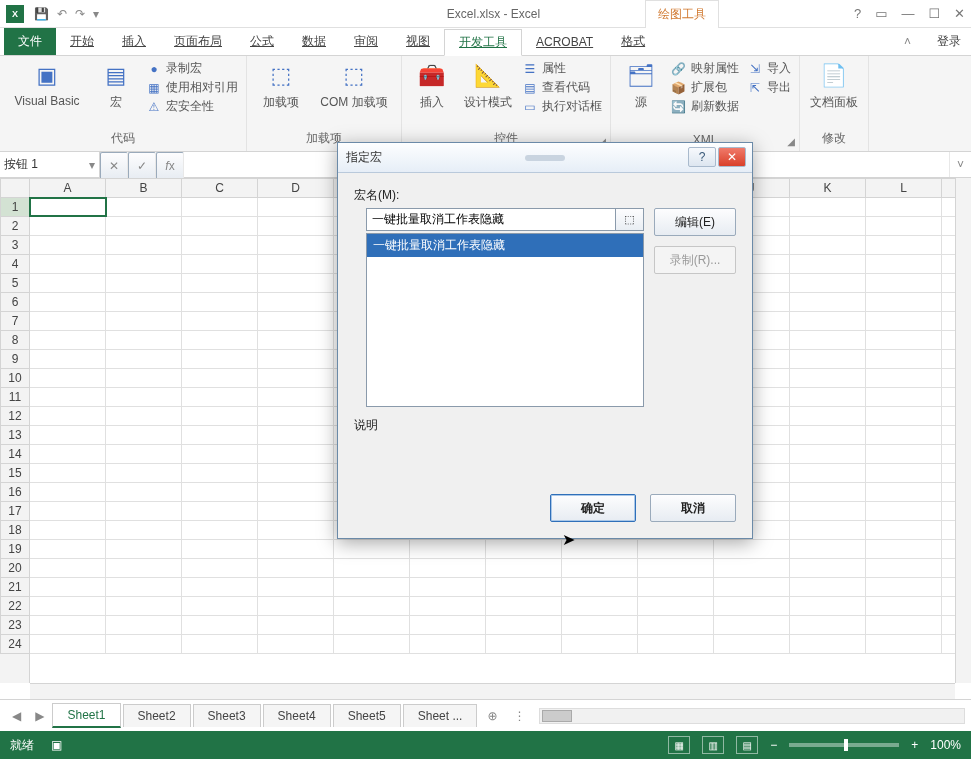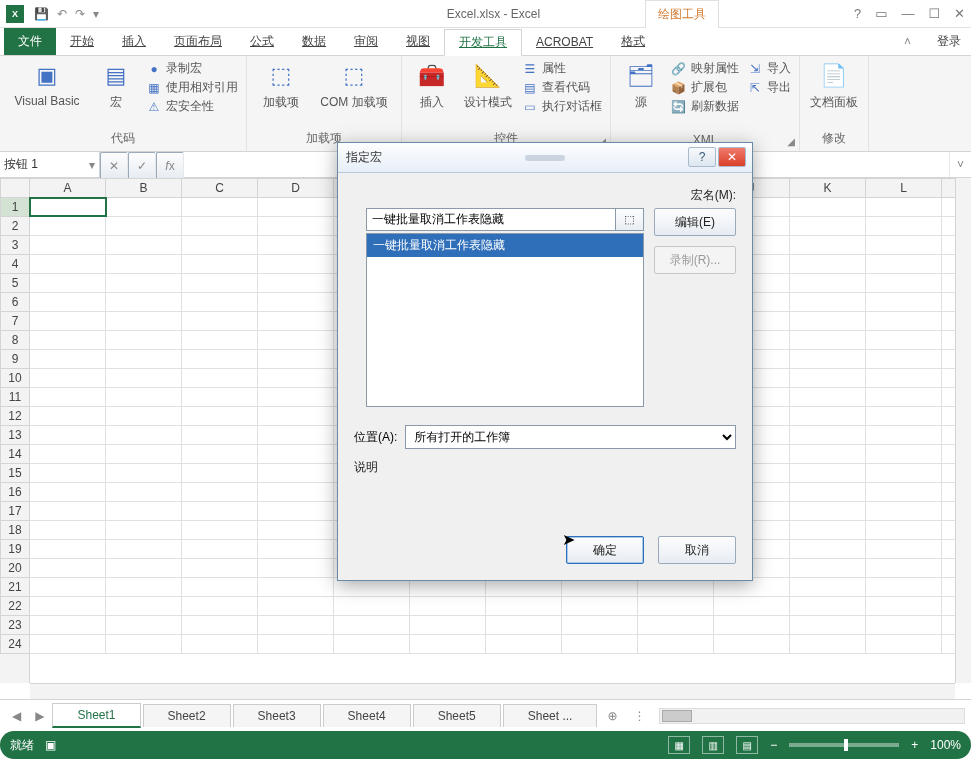--- a/index.html
+++ b/index.html
@@ -56,58 +56,58 @@
     .cells { position:absolute; top:20px; left:30px; right:16px; bottom:16px; }
     .cells .cell-row { height:19px; border-bottom:1px solid #e0e0e0; display:flex;}
     .cells .cell-row .c { width:76px; border-right:1px solid #e0e0e0;}
     .cells .cell-row .c.sel { outline:2px solid #217346; outline-offset:-1px;}
     .scroll-h { position:absolute; bottom:0; left:30px; right:16px; height:16px; background:#f3f3f3; border-top:1px solid #d4d4d4;}
     .scroll-v { position:absolute; top:0; right:0; width:16px; bottom:16px; background:#f3f3f3; border-left:1px solid #d4d4d4;}
 
     
     .sheet-bar { position:absolute; bottom:28px; left:0; right:0; height:32px; background:#fff; border-top:1px solid #d4d4d4; display:flex; align-items:center; padding-left:6px; gap:2px;}
     .sheet-bar .nav { color:#888; padding:0 6px; cursor:pointer;}
-    .sheet-bar .stab { padding:4px 24px; border:1px solid #ccc; background:#f5f5f5; color:#444; cursor:pointer; border-bottom:none;}
+    .sheet-bar .stab { padding:4px 14px; border:1px solid #ccc; background:#f5f5f5; color:#444; cursor:pointer; border-bottom:none;}
     .sheet-bar .stab.active { background:#fff; border-bottom:2px solid #217346; color:#217346; font-weight:500;}
     .sheet-bar .add { color:#888; padding:0 8px; cursor:pointer;}
     .sheet-bar .hscroll { flex:1; margin:0 6px; height:16px; background:#f1f1f1; border:1px solid #ddd; position:relative;}
     .sheet-bar .hscroll .thumb{ position:absolute; left:2px; top:1px; width:30px; height:12px; background:#ccc; border:1px solid #aaa;}
 
     
-    .status { position:absolute; bottom:0; left:0; right:0; height:28px; background:#217346; color:#fff; display:flex; align-items:center; padding:2px 10px; gap:11px;border-radius:14px;}
+    .status { position:absolute; bottom:0; left:0; right:0; height:28px; background:#217346; color:#fff; display:flex; align-items:center; padding:2px 10px; gap:17px;}
     .status .right { margin-left:auto; display:flex; align-items:center; gap:12px;}
     .status .view-btn { width:22px; height:18px; border:1px solid rgba(255,255,255,.5); display:flex; align-items:center; justify-content:center; font-size:10px;}
     .status .slider { width:110px; height:4px; background:rgba(255,255,255,.4); position:relative;}
     .status .slider .knob { position:absolute; top:-4px; left:50%; width:4px; height:12px; background:#fff;}
 
     
     .dialog { position:absolute; left:337px; top:142px; width:416px; background:#f0f0f0; border:1px solid #6b8aa8; box-shadow:0 4px 18px rgba(0,0,0,.35); z-index:50;}
     .dlg-title { height:30px; background:linear-gradient(#fdfeff,#e6eef7); display:flex; align-items:center; padding:0 8px; color:#333; border-bottom:1px solid #b9c9db; position:relative;}
     .drag-grip { position:absolute; left:50%; transform:translateX(-50%); width:40px; height:6px; border-radius:3px; background:#c9d4e0;}
     .dlg-title .ctl { position:absolute; right:6px; top:4px; display:flex; gap:2px;}
     .dlg-title .ctl .tb { width:28px; height:20px; background:linear-gradient(#f7f9fc,#dde6f0); border:1px solid #a9bacd; display:flex; align-items:center; justify-content:center; color:#3a5a7a; border-radius:2px; cursor:pointer;}
     .dlg-title .ctl .close { background:linear-gradient(#f07a6a,#d9402a); color:#fff;}
     .dlg-body { padding:14px 16px 16px; }
-    .fld-label { color:#222; margin-bottom:4px;text-align:right;}
+    .fld-label { color:#222; margin-bottom:4px;}
     .macro-row { display:flex; gap:10px; align-items:flex-start;padding-left:12px;}
     .macro-left { flex:1;}
     .macro-name { width:100%; display:flex; align-items:stretch;}
     .macro-name input{ flex:1; border:1px solid #8a9aab; padding:3px 5px; height:23px; font-size:12px; background:#fff;}
     .macro-name .pick { width:28px; border:1px solid #8a9aab; border-left:none; background:linear-gradient(#fdfdfe,#e9eef4); display:flex; align-items:center; justify-content:center; cursor:pointer; font-size:11px;}
     .macro-list { margin-top:2px; height:174px; border:1px solid #8a9aab; background:#fff; overflow:auto;}
     .macro-list .item { padding:3px 6px; cursor:pointer;}
     .macro-list .item.sel { background:#2f6fb9; color:#fff;}
     .side-btns { width:82px; display:flex; flex-direction:column; gap:10px;}
     .btn { height:28px; background:linear-gradient(#fdfdfe,#e7ecf2); border:1px solid #9aaabb; border-radius:2px; cursor:pointer; display:flex; align-items:center; justify-content:center; color:#222;}
     .btn[disabled]{ color:#9a9a9a; border-color:#c6c6c6; background:#f4f4f4; cursor:default;}
     .loc-row { display:flex; align-items:center; gap:8px; margin-top:18px;}
     .loc-row select { flex:1; height:24px; border:1px solid #8a9aab; background:#fff; padding:0 4px; font-size:12px;}
     .desc-lbl { margin-top:10px; color:#222;}
     .dlg-foot { display:flex; justify-content:flex-end; gap:14px; margin-top:60px;}
-    .dlg-foot .btn { width:78px;}
+    .dlg-foot .btn { width:86px;font-weight:bold;}
     .dlg-foot .primary { border:1px solid #2f6fb9; box-shadow:inset 0 0 0 1px #a9c7e8;}
 
     .cursor { position:absolute; left:562px; top:530px; z-index:60; pointer-events:none; font-size:16px; color:#000;}
   </style>
 </head>
 <body>
 
 <div class="titlebar">
   <div class="app-icon">X</div>
   <div class="qat">
@@ -692,26 +692,20 @@
         </div>
         <div class="macro-list">
           <div class="item sel">一键批量取消工作表隐藏</div>
         </div>
       </div>
       <div class="side-btns">
         <button class="btn">编辑(E)</button>
         <button class="btn" disabled="">录制(R)...</button>
       </div>
     </div>
-    <div class="loc-row">
-      <span>位置(A):</span>
-      <select>
-        <option>所有打开的工作簿</option>
-      </select>
-    </div>
     <div class="desc-lbl">说明</div>
     <div class="dlg-foot">
       <button class="btn primary">确定</button>
       <button class="btn">取消</button>
     </div>
   </div>
 </div>
 
 <div class="cursor">➤</div>
 

